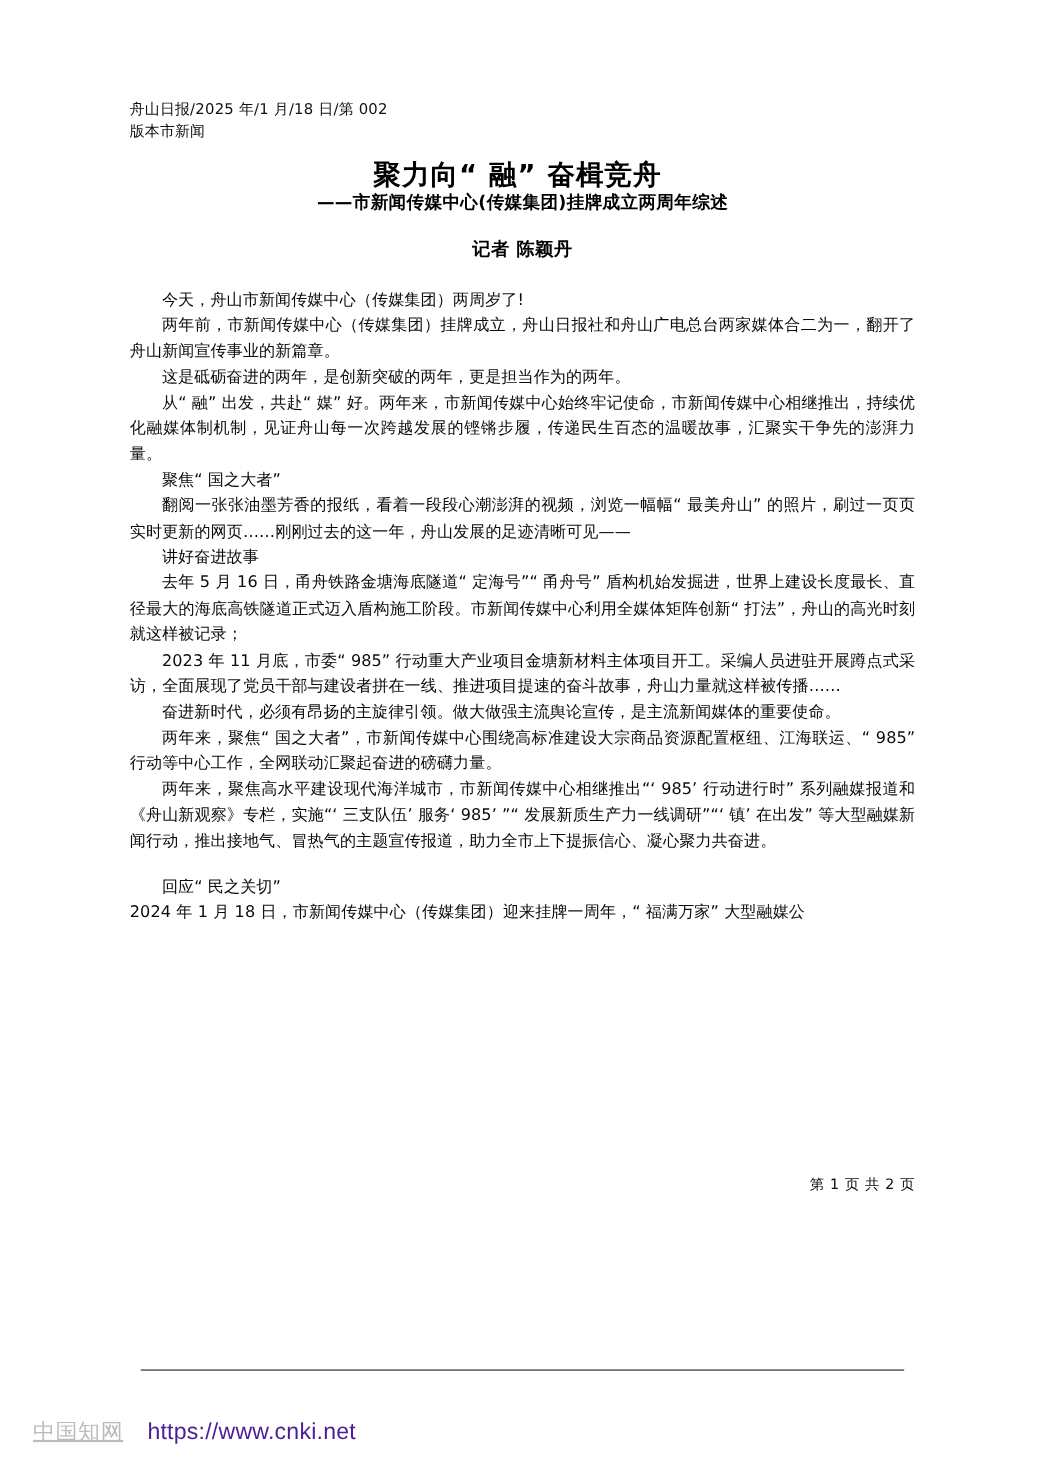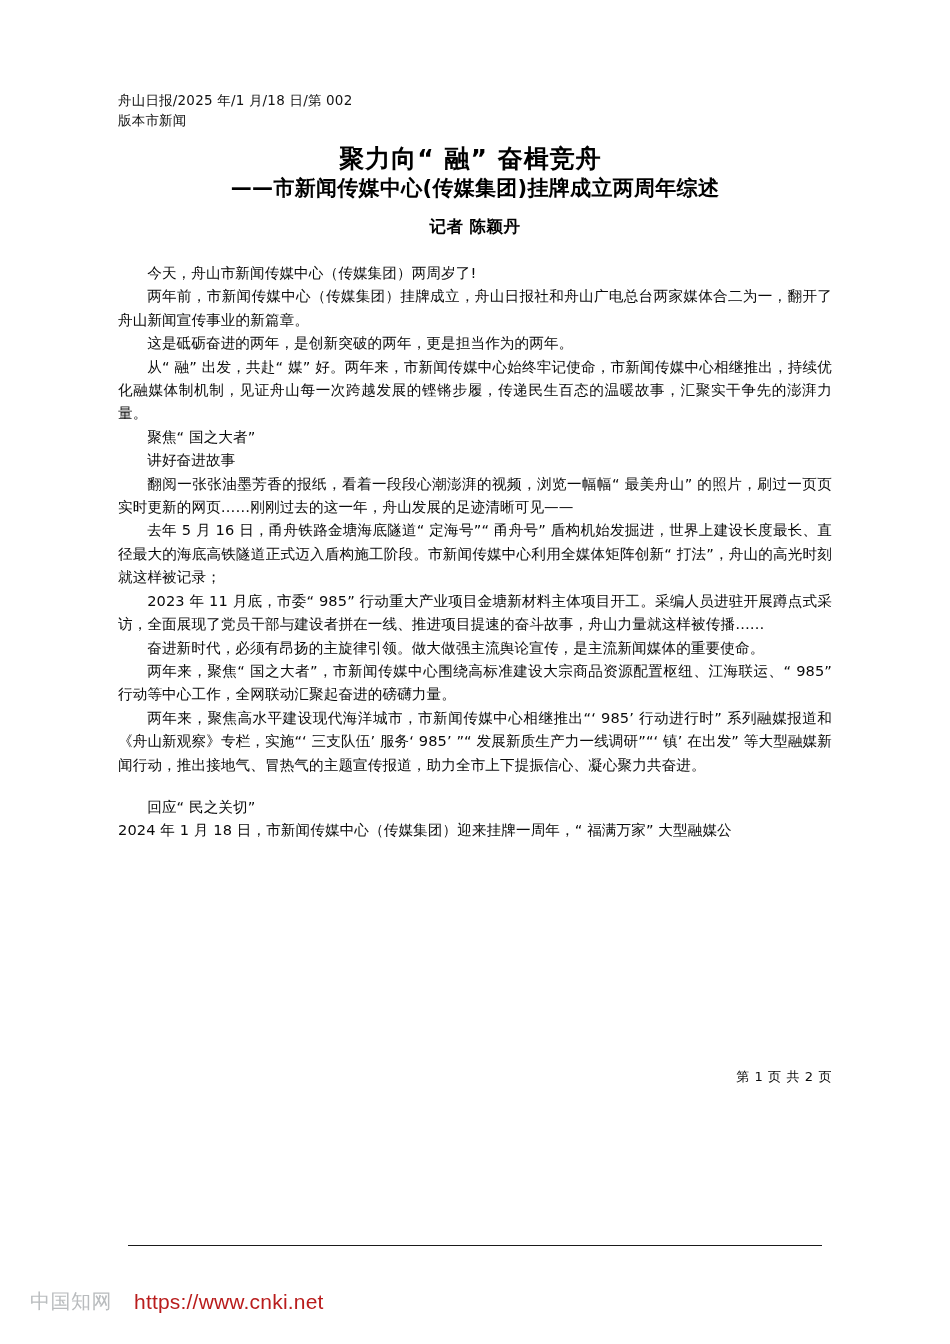--- a/index.html
+++ b/index.html
@@ -44,21 +44,21 @@
     font-weight: 700;
     letter-spacing: 1px;
     color: #000;
   }
   .title-sub {
     position: absolute;
     left: 0;
     top: 174px;
     width: 950px;
     text-align: center;
-    font-size: 21px;
+    font-size: 16px;
     font-weight: 700;
     letter-spacing: 0.3px;
     color: #000;
   }
   .byline {
     position: absolute;
     left: 0;
     top: 216px;
     width: 950px;
     text-align: center;
@@ -119,25 +119,26 @@
     align-items: center;
     gap: 22px;
     color: #b9bcbe;
     user-select: none;
   }
   .wm-logo {
     font-size: 20px;
     letter-spacing: 0.5px;
     color: #b9bcbe;
     white-space: nowrap;
+    text-decoration: underline;
   }
   .wm-url {
     font-size: 21px;
     letter-spacing: 0.2px;
-    color: #b91c1c;
+    color: #4c1d95;
     white-space: nowrap;
     font-family: "Liberation Sans", sans-serif;
   }
 </style>
 </head>
 <body>
 
 <div class="page">
 
   <div class="masthead">
@@ -148,22 +149,22 @@
   <div class="title-main">聚力向“ 融”  奋楫竞舟</div>
   <div class="title-sub">——市新闻传媒中心(传媒集团)挂牌成立两周年综述</div>
   <div class="byline">记者  陈颖丹</div>
 
   <div class="body-col">
     <p class="para">今天，舟山市新闻传媒中心（传媒集团）两周岁了!</p>
     <p class="para">两年前，市新闻传媒中心（传媒集团）挂牌成立，舟山日报社和舟山广电总台两家媒体合二为一，翻开了舟山新闻宣传事业的新篇章。</p>
     <p class="para">这是砥砺奋进的两年，是创新突破的两年，更是担当作为的两年。</p>
     <p class="para">从“ 融” 出发，共赴“ 媒” 好。两年来，市新闻传媒中心始终牢记使命，市新闻传媒中心相继推出，持续优化融媒体制机制，见证舟山每一次跨越发展的铿锵步履，传递民生百态的温暖故事，汇聚实干争先的澎湃力量。</p>
     <p class="para">聚焦“ 国之大者”</p>
+    <p class="para">翻阅一张张油墨芳香的报纸，看着一段段心潮澎湃的视频，浏览一幅幅“ 最美舟山” 的照片，刷过一页页实时更新的网页……刚刚过去的这一年，舟山发展的足迹清晰可见——</p>
     <p class="para">讲好奋进故事</p>
-    <p class="para">翻阅一张张油墨芳香的报纸，看着一段段心潮澎湃的视频，浏览一幅幅“ 最美舟山” 的照片，刷过一页页实时更新的网页……刚刚过去的这一年，舟山发展的足迹清晰可见——</p>
     <p class="para">去年 5 月 16 日，甬舟铁路金塘海底隧道“ 定海号”“ 甬舟号” 盾构机始发掘进，世界上建设长度最长、直径最大的海底高铁隧道正式迈入盾构施工阶段。市新闻传媒中心利用全媒体矩阵创新“ 打法”，舟山的高光时刻就这样被记录；</p>
     <p class="para">2023 年 11 月底，市委“ 985” 行动重大产业项目金塘新材料主体项目开工。采编人员进驻开展蹲点式采访，全面展现了党员干部与建设者拼在一线、推进项目提速的奋斗故事，舟山力量就这样被传播……</p>
     <p class="para">奋进新时代，必须有昂扬的主旋律引领。做大做强主流舆论宣传，是主流新闻媒体的重要使命。</p>
     <p class="para">两年来，聚焦“ 国之大者”，市新闻传媒中心围绕高标准建设大宗商品资源配置枢纽、江海联运、“ 985” 行动等中心工作，全网联动汇聚起奋进的磅礴力量。</p>
     <p class="para spaced-after">两年来，聚焦高水平建设现代海洋城市，市新闻传媒中心相继推出“‘ 985’ 行动进行时” 系列融媒报道和《舟山新观察》专栏，实施“‘ 三支队伍’ 服务‘ 985’ ”“ 发展新质生产力一线调研”“‘ 镇’ 在出发” 等大型融媒新闻行动，推出接地气、冒热气的主题宣传报道，助力全市上下提振信心、凝心聚力共奋进。</p>
     <p class="para">回应“ 民之关切”</p>
     <p class="para noindent">2024 年 1 月 18 日，市新闻传媒中心（传媒集团）迎来挂牌一周年，“ 福满万家” 大型融媒公</p>
   </div>
 
   <div class="page-count">第 1 页 共 2 页</div>

